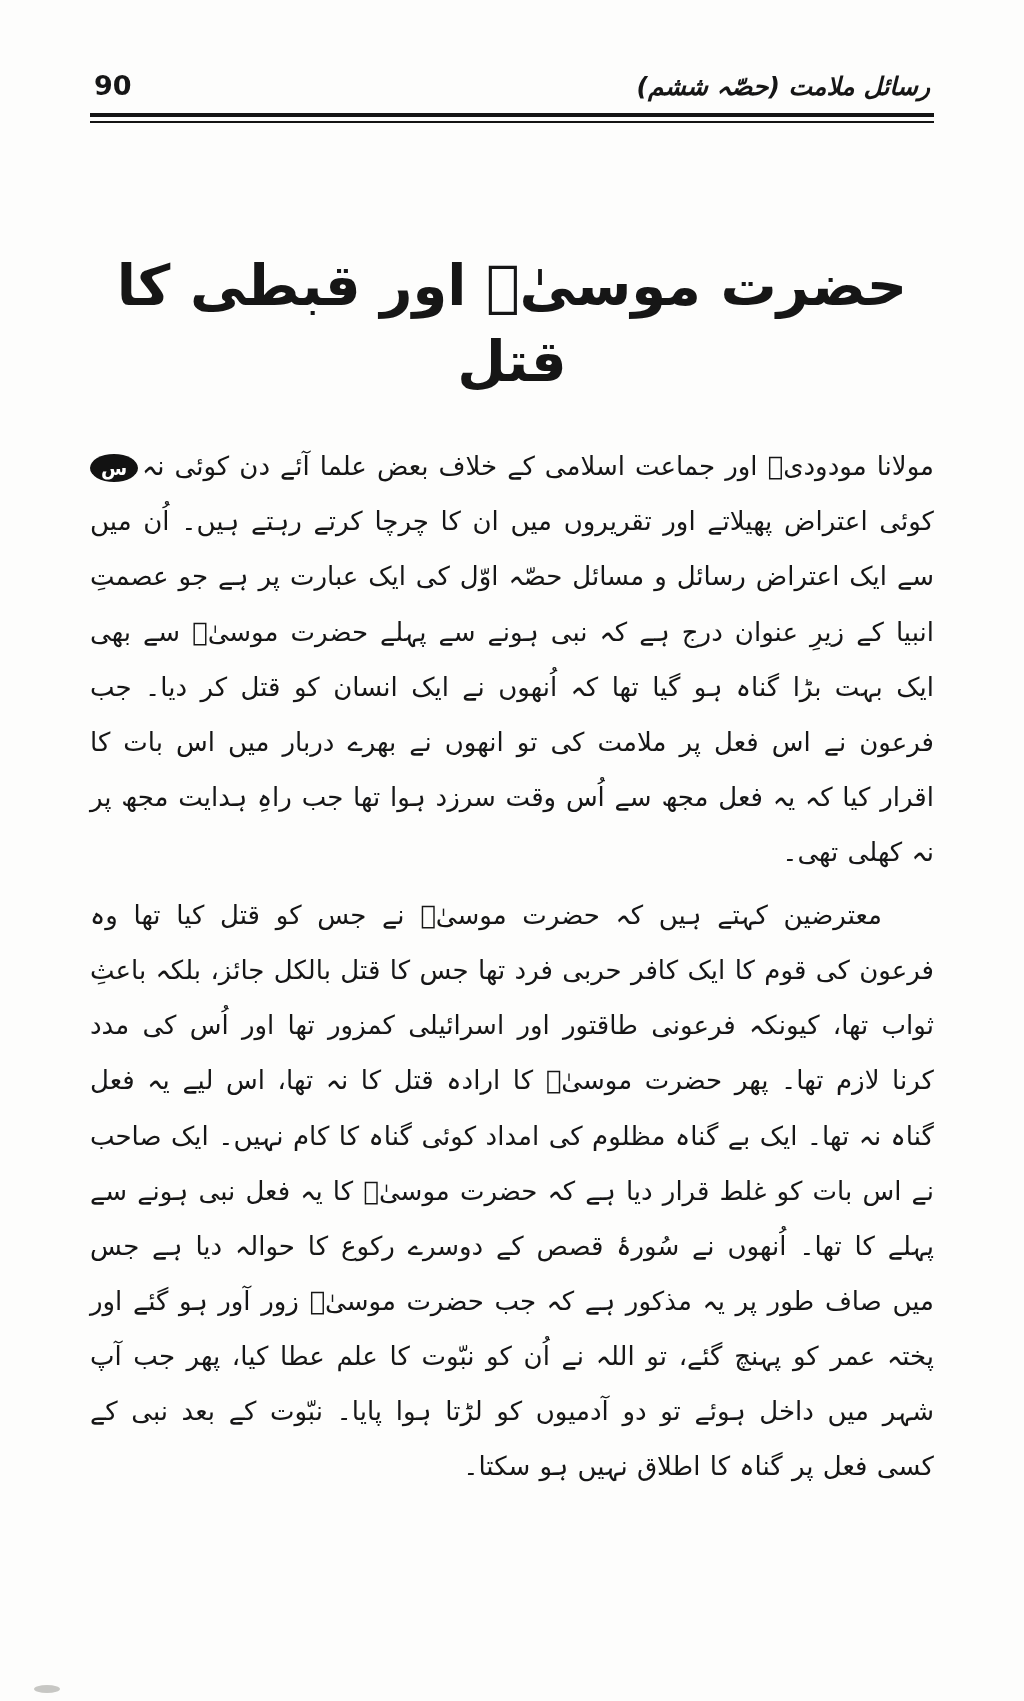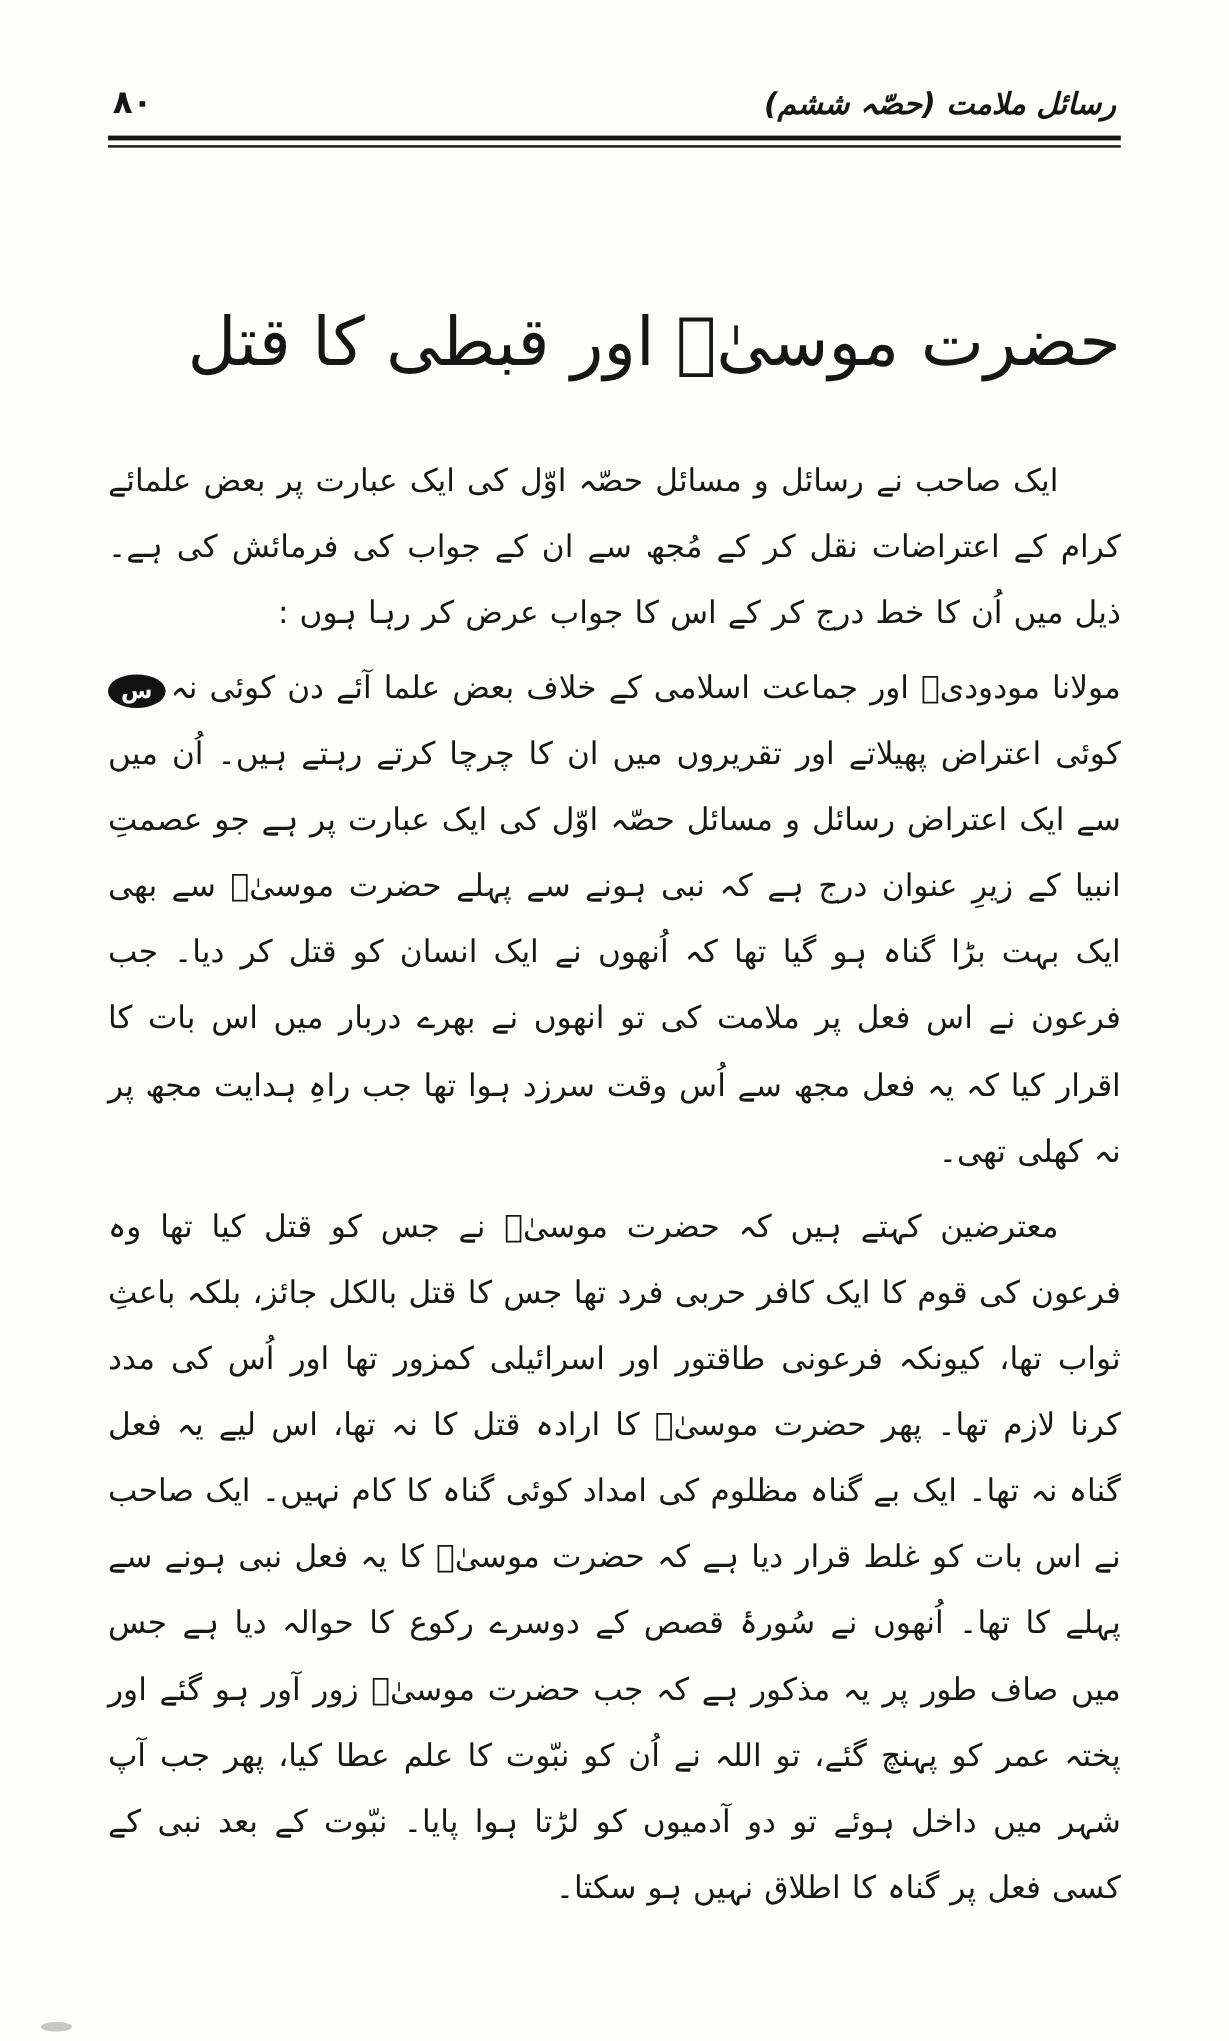--- a/index.html
+++ b/index.html
@@ -30,24 +30,25 @@
   }
   .book-title { font-style: italic; letter-spacing: 0.5px; }
   .page-number { font-size: 27px; font-weight: 700; }
   .header-rule {
     margin-top: 12px;
     height: 4px;
     border-top: 4px solid #141414;
     border-bottom: 2px solid #141414;
   }
   .article-title {
+    text-align: center;
     font-size: 56px;
-    font-weight: 400;
+    font-weight: 700;
     line-height: 1.35;
-    margin: 125px 0 50px 0;
+    margin: 125px 0 40px 0;
     letter-spacing: 0.5px;
   }
   .para {
     font-size: 26px;
     line-height: 2.12;
     text-align: justify;
     margin: 0 0 8px 0;
     word-spacing: 1px;
   }
   .indent { text-indent: 52px; }
@@ -75,30 +76,29 @@
     opacity: 0.55;
   }
 </style>
 </head>
 <body>
 
 <div class="page">
 
   <header class="page-header">
     <span class="book-title">رسائل ملامت (حصّہ ششم)</span>
-    <span class="page-number">۸۰</span>
+    <span class="page-number">90</span>
   </header>
 
   <div class="header-rule"></div>
 
   <main>
 
     <h1 class="article-title">حضرت موسیٰؑ اور قبطی کا قتل</h1>
 
-    <p class="para indent"><span>ایک صاحب نے رسائل و مسائل حصّہ اوّل کی ایک عبارت پر بعض علمائے کرام کے اعتراضات نقل کر کے مُجھ سے ان کے جواب کی فرمائش کی ہے۔ ذیل میں اُن کا خط درج کر کے اس کا جواب عرض کر رہا ہوں :</span></p>
 
     <p class="para"><span class="q-marker"><span>س</span></span><span>مولانا مودودیؒ اور جماعت اسلامی کے خلاف بعض علما آئے دن کوئی نہ کوئی اعتراض پھیلاتے اور تقریروں میں ان کا چرچا کرتے رہتے ہیں۔ اُن میں سے ایک اعتراض رسائل و مسائل حصّہ اوّل کی ایک عبارت پر ہے جو عصمتِ انبیا کے زیرِ عنوان درج ہے کہ نبی ہونے سے پہلے حضرت موسیٰؑ سے بھی ایک بہت بڑا گناہ ہو گیا تھا کہ اُنھوں نے ایک انسان کو قتل کر دیا۔ جب فرعون نے اس فعل پر ملامت کی تو انھوں نے بھرے دربار میں اس بات کا اقرار کیا کہ یہ فعل مجھ سے اُس وقت سرزد ہوا تھا جب راہِ ہدایت مجھ پر نہ کھلی تھی۔</span></p>
 
     <p class="para indent"><span>معترضین کہتے ہیں کہ حضرت موسیٰؑ نے جس کو قتل کیا تھا وہ فرعون کی قوم کا ایک کافر حربی فرد تھا جس کا قتل بالکل جائز، بلکہ باعثِ ثواب تھا، کیونکہ فرعونی طاقتور اور اسرائیلی کمزور تھا اور اُس کی مدد کرنا لازم تھا۔ پھر حضرت موسیٰؑ کا ارادہ قتل کا نہ تھا، اس لیے یہ فعل گناہ نہ تھا۔ ایک بے گناہ مظلوم کی امداد کوئی گناہ کا کام نہیں۔ ایک صاحب نے اس بات کو غلط قرار دیا ہے کہ حضرت موسیٰؑ کا یہ فعل نبی ہونے سے پہلے کا تھا۔ اُنھوں نے سُورۂ قصص کے دوسرے رکوع کا حوالہ دیا ہے جس میں صاف طور پر یہ مذکور ہے کہ جب حضرت موسیٰؑ زور آور ہو گئے اور پختہ عمر کو پہنچ گئے، تو اللہ نے اُن کو نبّوت کا علم عطا کیا، پھر جب آپ شہر میں داخل ہوئے تو دو آدمیوں کو لڑتا ہوا پایا۔ نبّوت کے بعد نبی کے کسی فعل پر گناہ کا اطلاق نہیں ہو سکتا۔</span></p>
 
   </main>
 
   <div class="scan-smudge"></div>
 
 </div>

